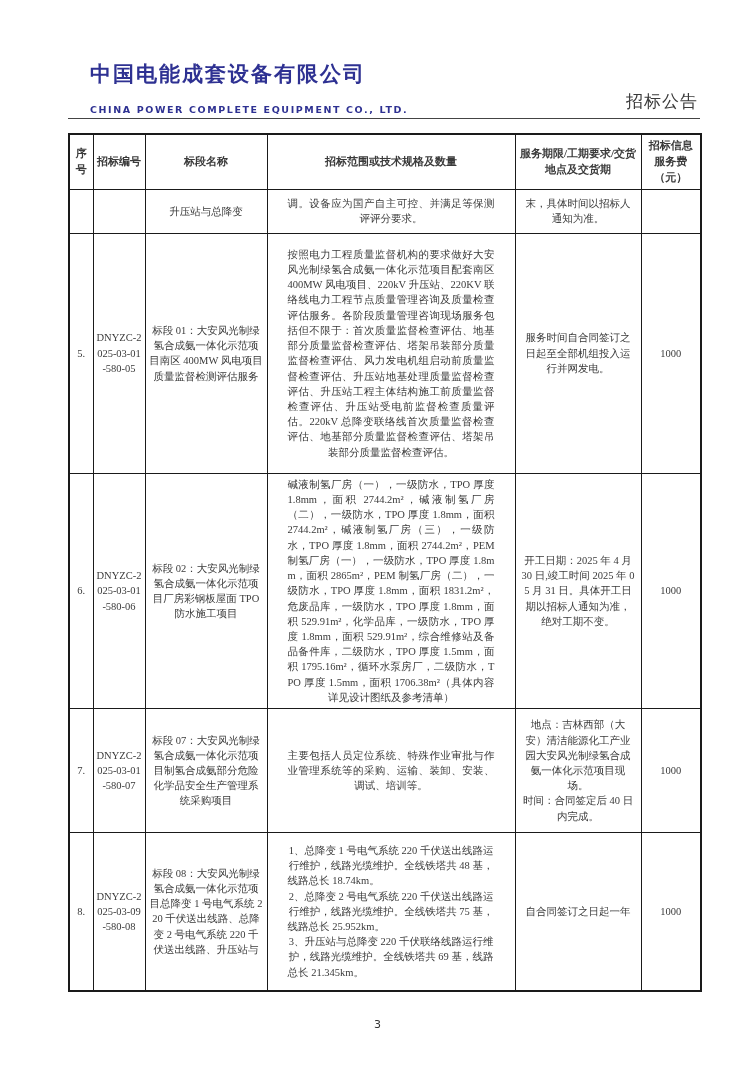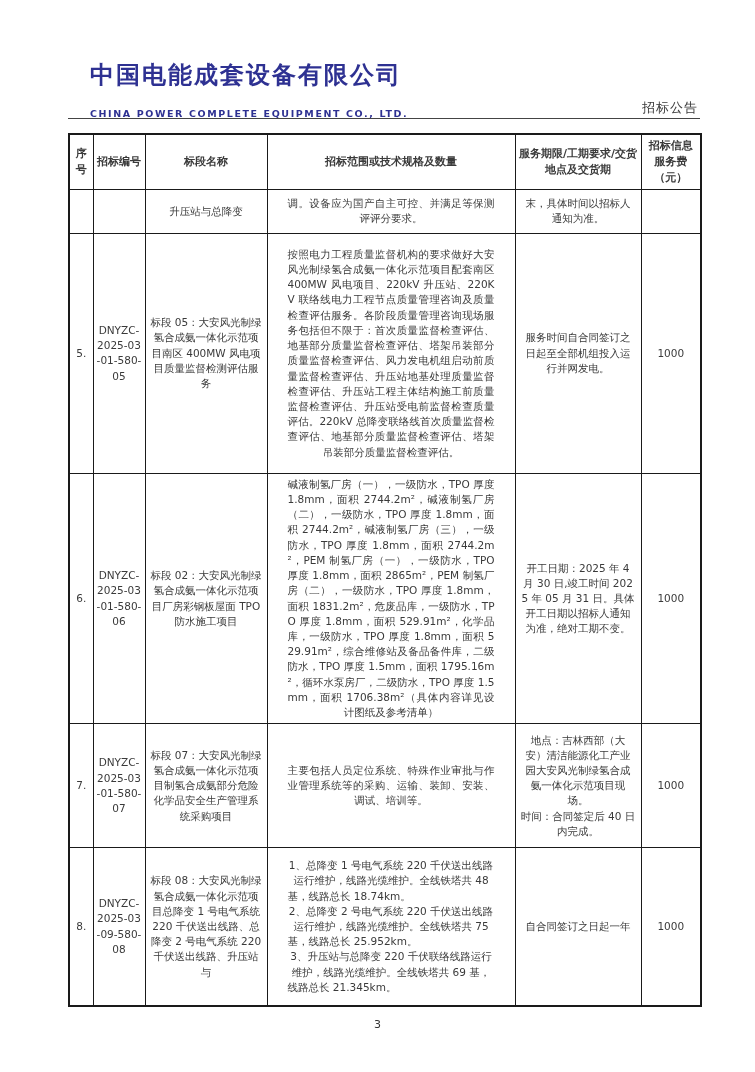--- a/index.html
+++ b/index.html
@@ -12,43 +12,44 @@
     color: #3a3a3a;
     margin: 0 auto;
     overflow: hidden;
   }
   
   .letterhead {
     position: absolute; left: 68px; right: 55px; top: 62px;
   }
   .brand { padding-left: 22px; }
   .brand-cn {
-    font-size: 24px; font-weight: bold; color: #2e3192;
+    font-size: 21px; font-weight: bold; color: #2e3192;
     letter-spacing: 2px; line-height: 1.15;
   }
   .brand-en {
     font-size: 9.5px; font-weight: bold; color: #2e3192;
     letter-spacing: 1.6px; margin-top: 18px;
   }
   .doc-label {
     position: absolute; right: 2px; bottom: 2px;
-    font-size: 13px; color: #3a3a3a; letter-spacing: 1px; text-align: center;
+    font-size: 17px; color: #3a3a3a; letter-spacing: 1px; text-align: center;
   }
   .head-rule {
     position: absolute; left: 68px; right: 55px; top: 118px;
     border-bottom: 1.5px solid #444;
   }
   
   table.bid {
     position: absolute; left: 68px; top: 133px;
     width: 632px;
     border-collapse: collapse;
     table-layout: fixed;
     font-size: 10.5px;
     color: #3a3a3a;
+    font-family: Liberation Serif, serif;
   }
   table.bid, table.bid td, table.bid th {
     border: 1px solid #1a1a1a;
   }
   table.bid { border: 2px solid #1a1a1a; }
   th, td {
     vertical-align: middle;
     text-align: center;
     padding: 3px 3px;
     line-height: 1.45;
@@ -116,21 +117,21 @@
       <td></td>
       <td>升压站与总降变</td>
       <td class="scope">调。设备应为国产自主可控、并满足等保测评评分要求。</td>
       <td class="svc">末，具体时间以招标人通知为准。</td>
       <td></td>
     </tr>
 
     <tr style="height:240px;">
       <td>5.</td>
       <td>DNYZC-2025-03-01-580-05</td>
-      <td>标段 05：大安风光制绿氢合成氨一体化示范项目南区 400MW 风电项目质量监督检测评估服务</td>
+      <td>标段 01：大安风光制绿氢合成氨一体化示范项目南区 400MW 风电项目质量监督检测评估服务</td>
       <td class="scope">按照电力工程质量监督机构的要求做好大安风光制绿氢合成氨一体化示范项目配套南区 400MW 风电项目、220kV 升压站、220KV 联络线电力工程节点质量管理咨询及质量检查评估服务。各阶段质量管理咨询现场服务包括但不限于：首次质量监督检查评估、地基部分质量监督检查评估、塔架吊装部分质量监督检查评估、风力发电机组启动前质量监督检查评估、升压站地基处理质量监督检查评估、升压站工程主体结构施工前质量监督检查评估、升压站受电前监督检查质量评估。220kV 总降变联络线首次质量监督检查评估、地基部分质量监督检查评估、塔架吊装部分质量监督检查评估。</td>
       <td class="svc">服务时间自合同签订之日起至全部机组投入运行并网发电。</td>
       <td>1000</td>
     </tr>
 
     <tr style="height:228px;">
       <td>6.</td>
       <td>DNYZC-2025-03-01-580-06</td>
       <td>标段 02：大安风光制绿氢合成氨一体化示范项目厂房彩钢板屋面 TPO 防水施工项目</td>
       <td class="scope">碱液制氢厂房（一），一级防水，TPO 厚度 1.8mm，面积 2744.2m²，碱液制氢厂房（二），一级防水，TPO 厚度 1.8mm，面积 2744.2m²，碱液制氢厂房（三），一级防水，TPO 厚度 1.8mm，面积 2744.2m²，PEM 制氢厂房（一），一级防水，TPO 厚度 1.8mm，面积 2865m²，PEM 制氢厂房（二），一级防水，TPO 厚度 1.8mm，面积 1831.2m²，危废品库，一级防水，TPO 厚度 1.8mm，面积 529.91m²，化学品库，一级防水，TPO 厚度 1.8mm，面积 529.91m²，综合维修站及备品备件库，二级防水，TPO 厚度 1.5mm，面积 1795.16m²，循环水泵房厂，二级防水，TPO 厚度 1.5mm，面积 1706.38m²（具体内容详见设计图纸及参考清单）</td>

